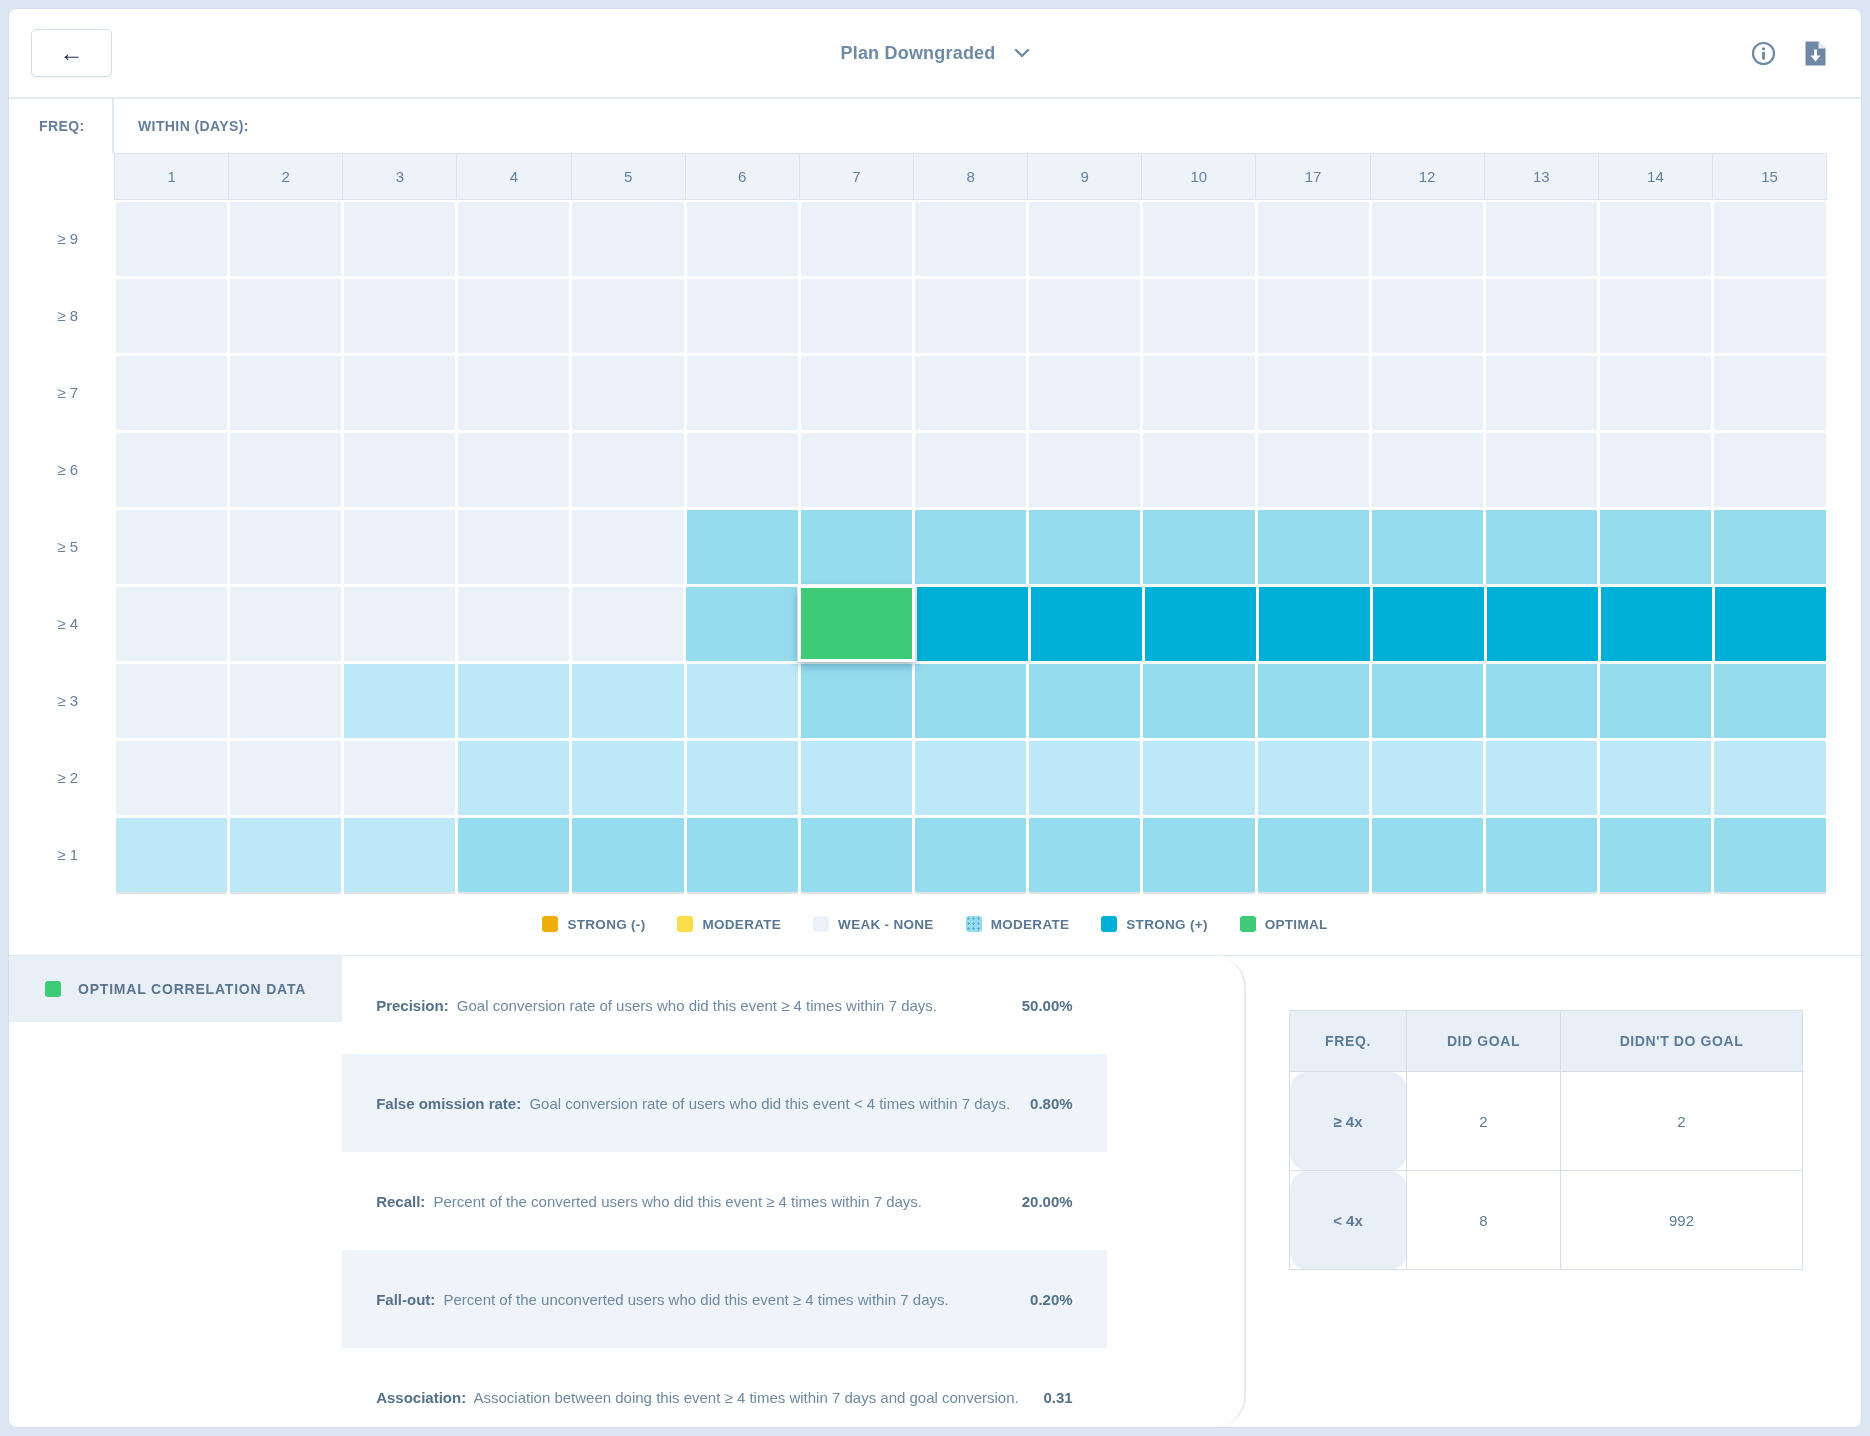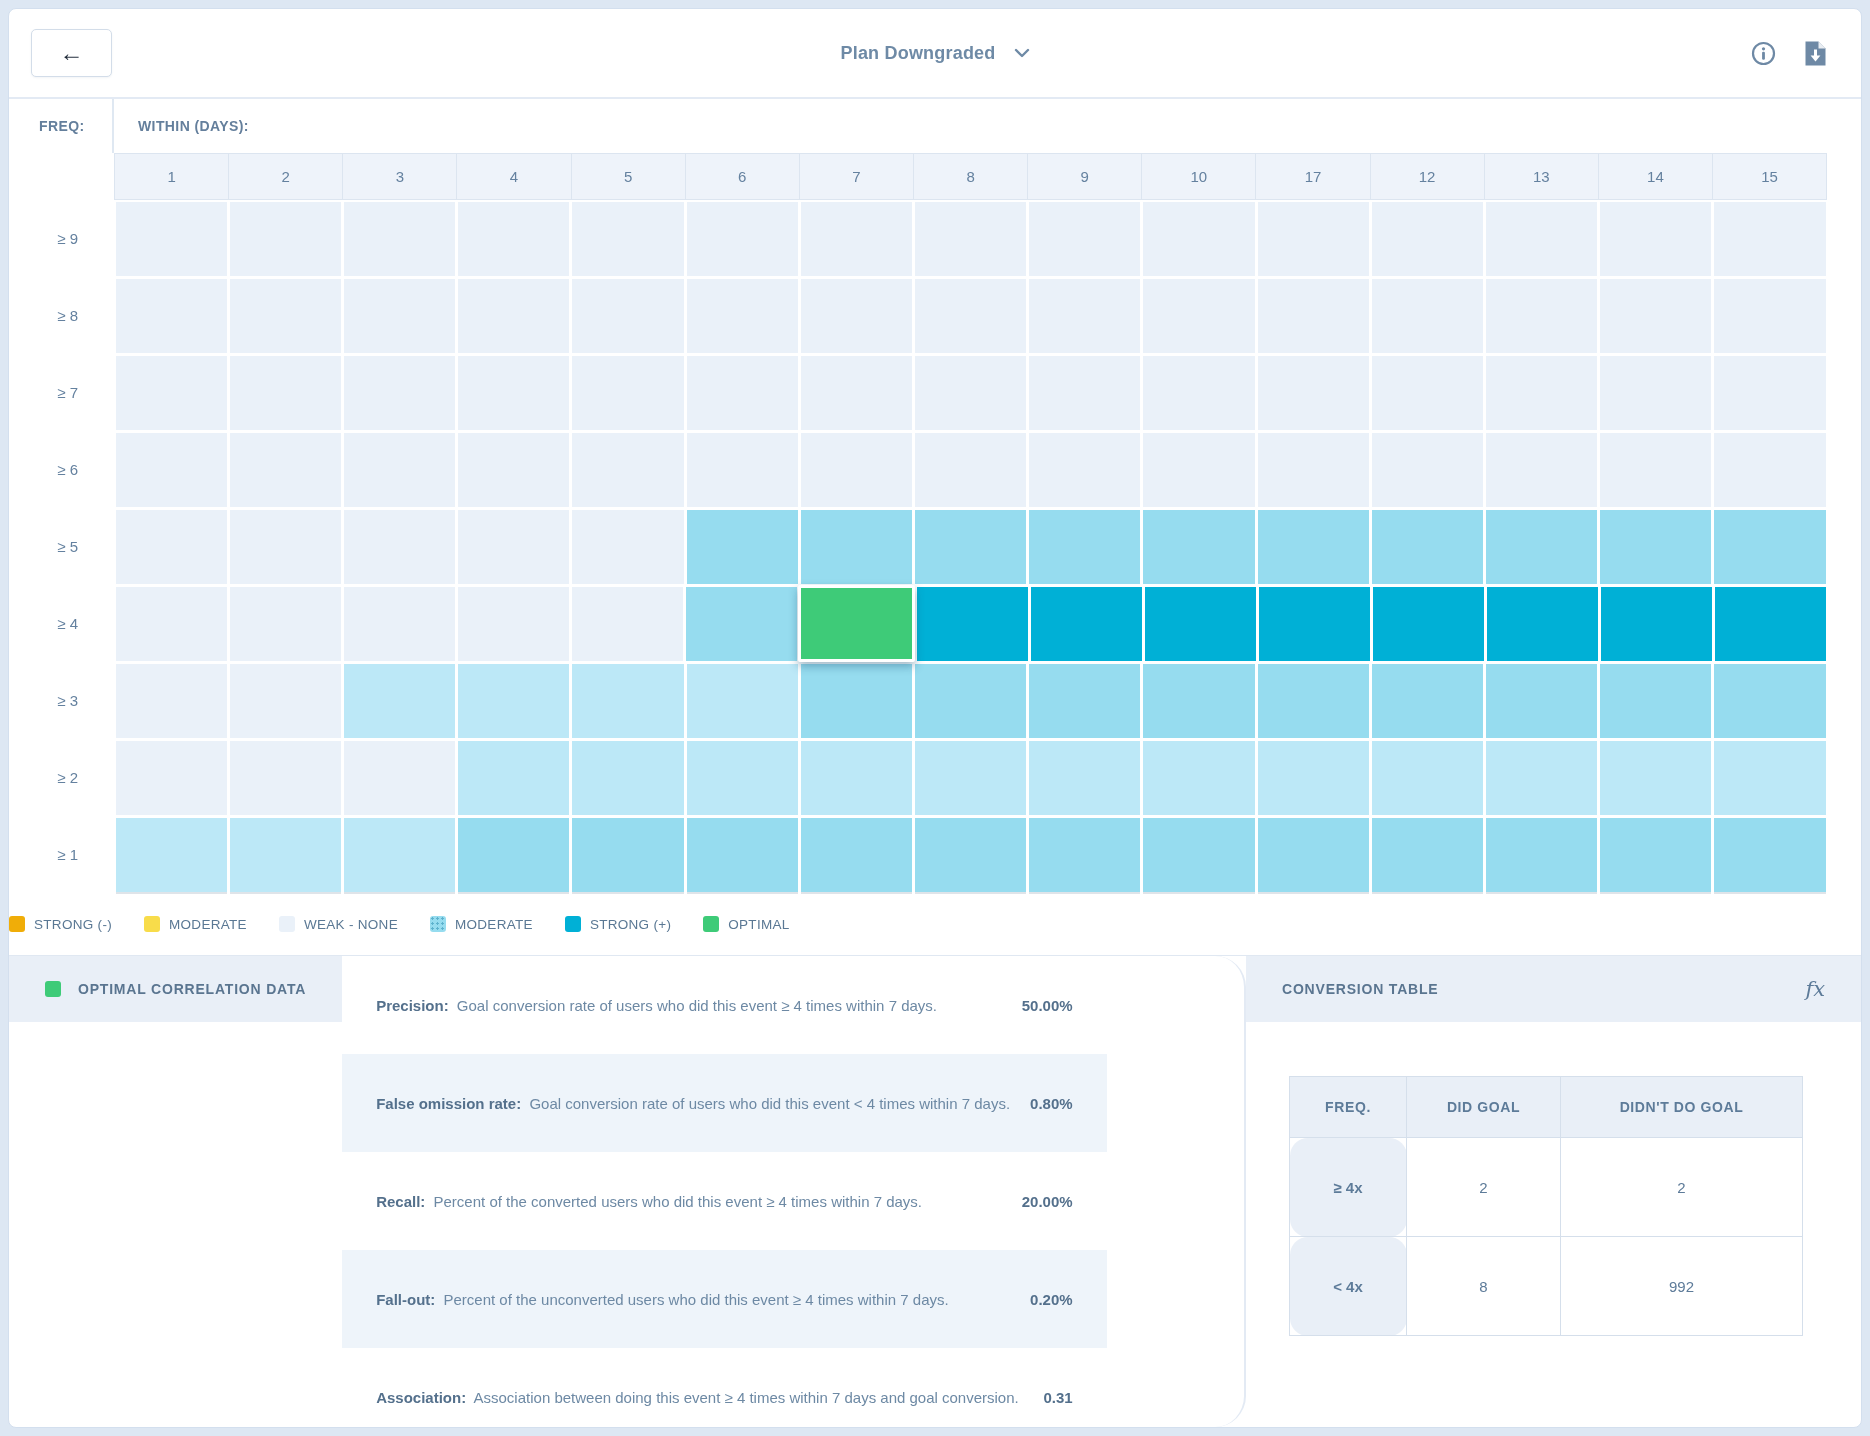--- a/index.html
+++ b/index.html
@@ -52,21 +52,21 @@
     margin:0;border:3px solid #ffffff;border-radius:2px;
     box-shadow:0 4px 10px rgba(35,90,125,.45);position:relative;z-index:2;
   }
   .grid-row.last .cell{box-shadow:0 2px 0 rgba(150,166,182,.30);}
   .hcell{
     flex:1;background:#eef3fa;border:1px solid #dce5f0;border-left:none;
     display:flex;align-items:center;justify-content:center;color:#64819f;font-size:15px;
   }
   .hcell:first-child{border-left:1px solid #dce5f0;}
   
-  .legend{height:62px;flex:none;display:flex;align-items:center;justify-content:flex-start;gap:32px;}
+  .legend{height:62px;flex:none;display:flex;align-items:center;justify-content:center;gap:32px;font-weight:bold;}
   .lg-item{display:flex;align-items:center;gap:9px;}
   .lg-chip{width:16px;height:16px;border-radius:3px;flex:none;}
   .lg-chip.tex{
     background-image:radial-gradient(rgba(0,110,150,.38) 1.2px, transparent 1.3px);
     background-size:5px 5px;
   }
   .lg-label{font-size:13.5px;color:#5a7894;letter-spacing:.3px;}
   
   .panels{flex:1;display:flex;border-top:1px solid #e0e8f2;min-height:0;}
   .panel-left{flex:1;display:flex;flex-direction:row;border-right:2px solid #e3eaf4;min-width:0;border-radius:31px;}
@@ -391,24 +391,20 @@
             <span class="metric-value">0.20%</span>
           </div>
           <div class="metric-row">
             <span class="metric-text"><b>Association:</b> Association between doing this event ≥ 4 times within 7 days and goal conversion.</span>
             <span class="metric-value">0.31</span>
           </div>
         </div>
     </div>
 
     <div class="panel-right">
-      <div class="panel-header">
-        <span>CONVERSION TABLE</span>
-        <span class="fx-icon">fx</span>
-      </div>
       <table class="conv-table">
         <colgroup>
             <col style="width:117px">
             <col style="width:154px">
             <col style="width:242px">
           </colgroup>
         <thead>
             <tr>
               <th>FREQ.</th>
               <th>DID GOAL</th>

